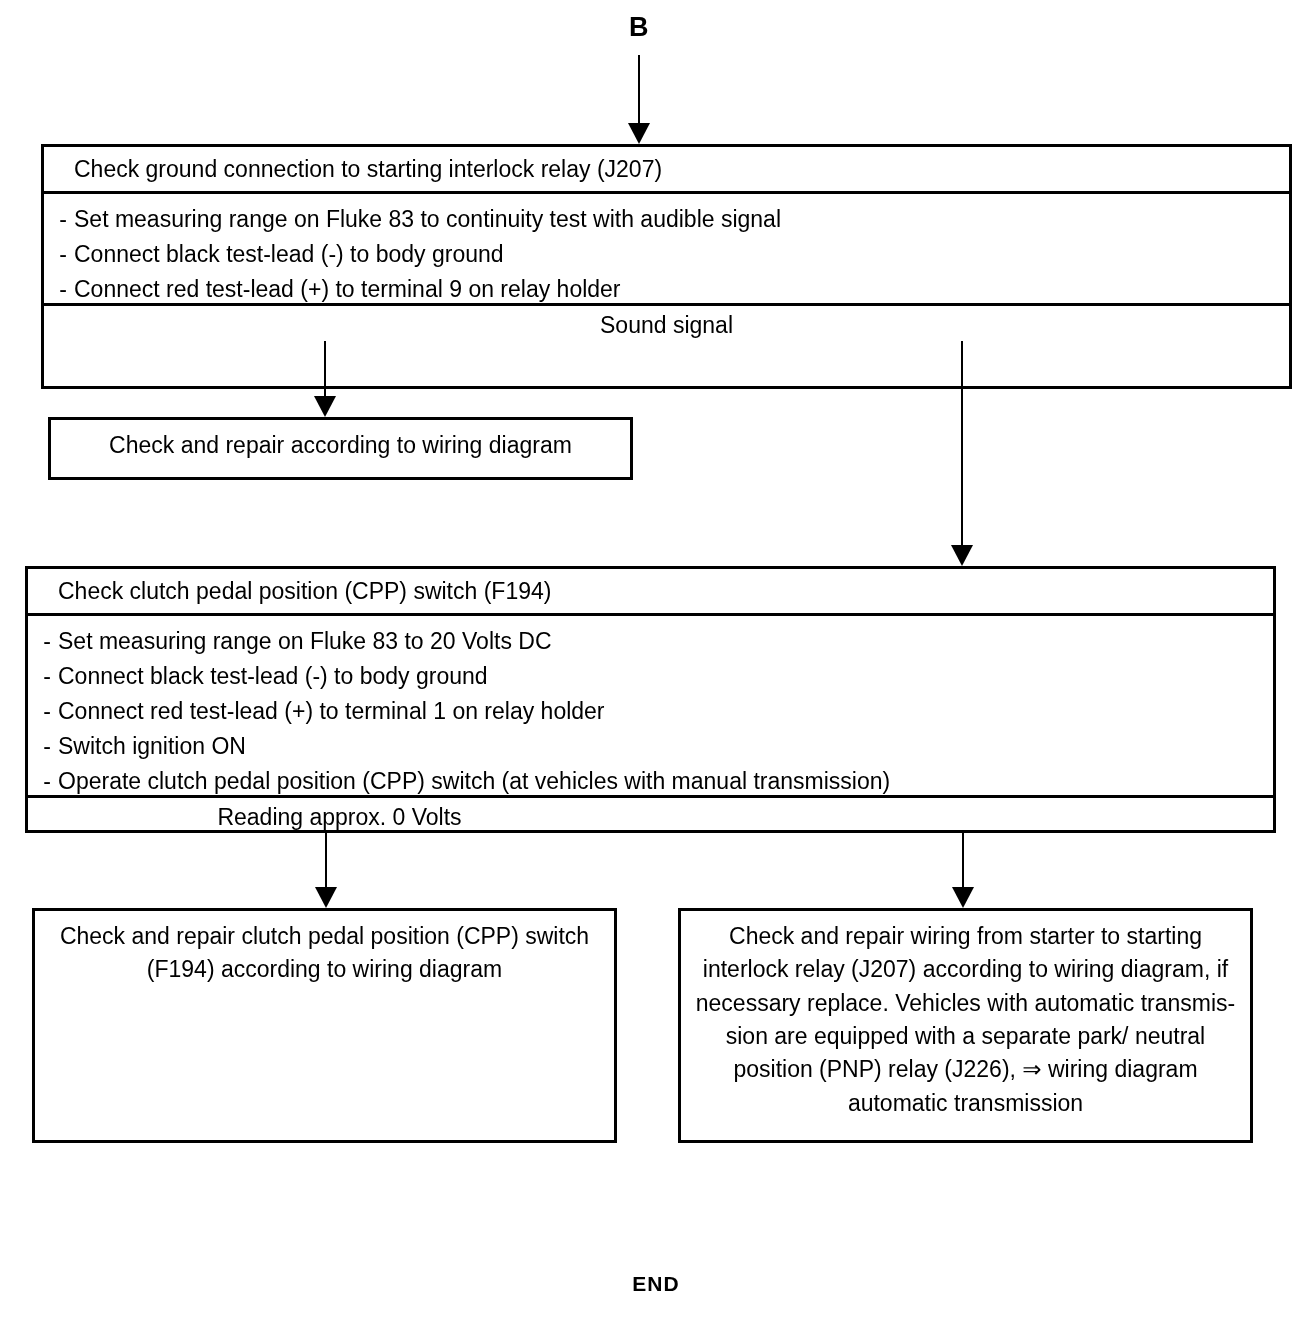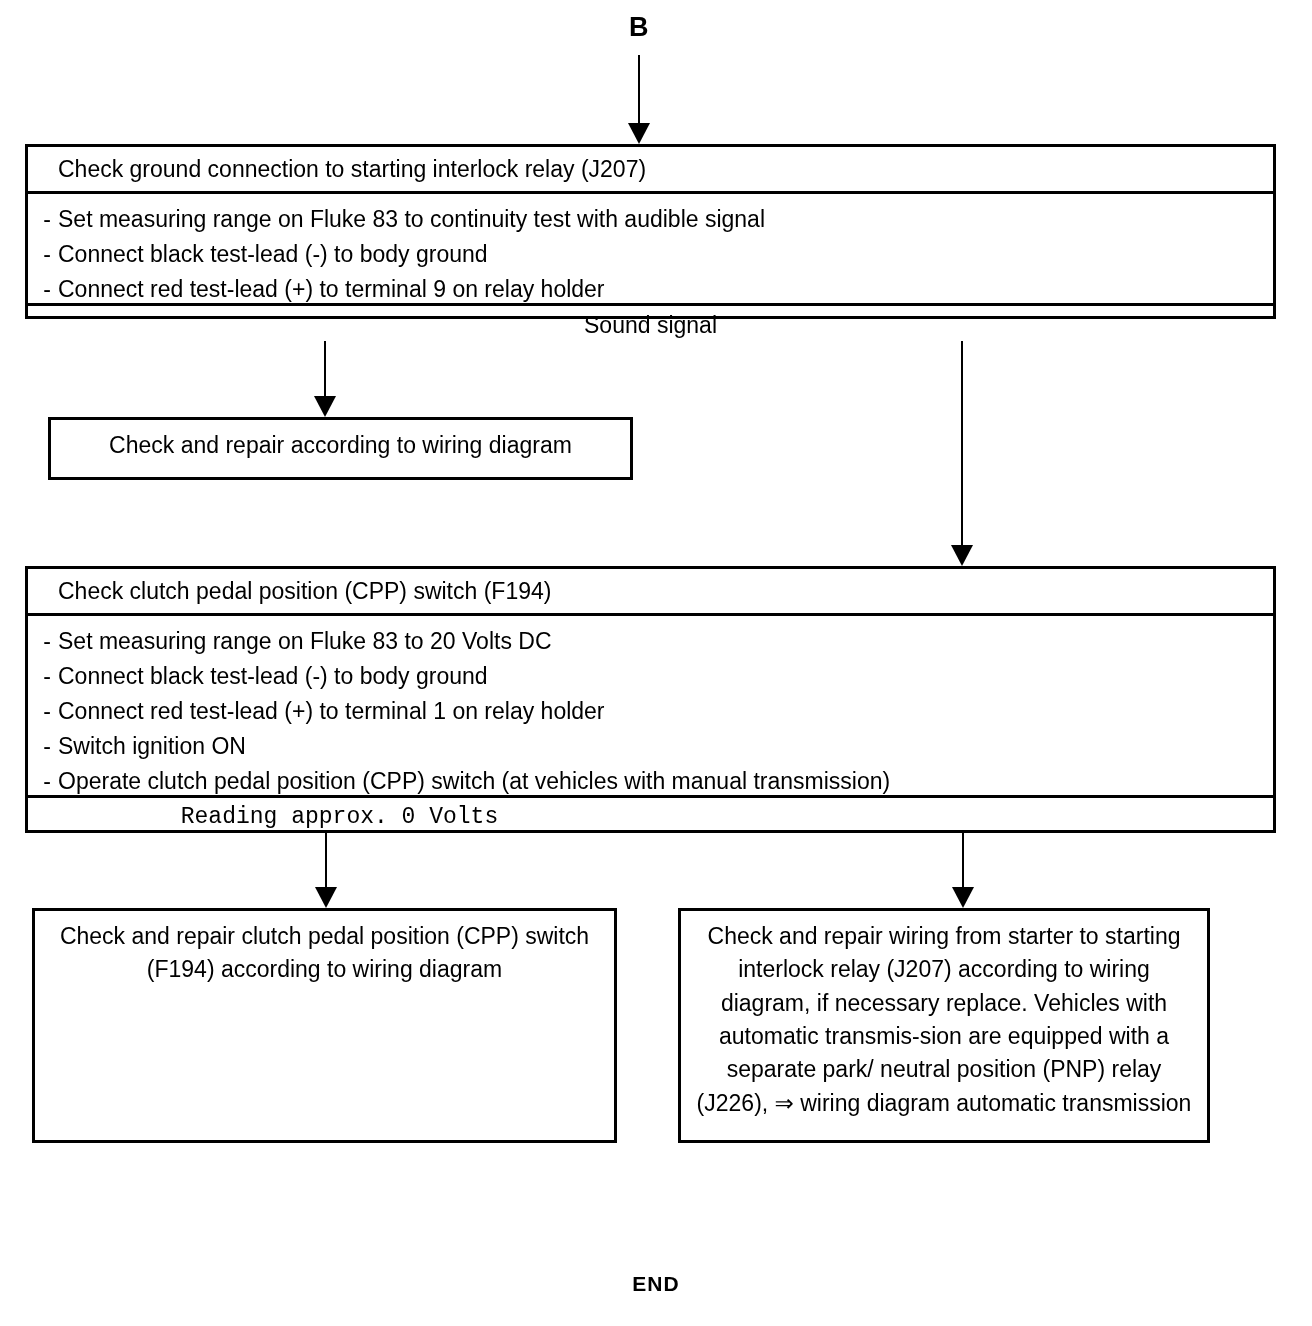--- a/index.html
+++ b/index.html
@@ -132,21 +132,21 @@
 
 <div id="page">
 
   <div class="conn-label" style="left:616px; top:14px; width:46px;">B</div>
 
   <div class="arrow" style="left:628px; top:55px; width:22px; height:89px;">
     <div class="shaft" style="height:68px;"></div>
     <div class="head"></div>
   </div>
 
-  <div class="box" style="left:25px; top:144px; width:1251px; height:175px;">
+  <div class="box" style="left:41px; top:144px; width:1251px; height:245px;">
     <div class="box-title">Check ground connection to starting interlock relay (J207)</div>
     <div class="box-steps" style="height:112px;">
       <div class="step">
         <span class="dash">-</span>
         <span class="txt">Set measuring range on Fluke 83 to continuity test with audible signal</span>
       </div>
       <div class="step">
         <span class="dash">-</span>
         <span class="txt">Connect black test-lead (-) to body ground</span>
       </div>
@@ -192,37 +192,37 @@
       <div class="step">
         <span class="dash">-</span>
         <span class="txt">Switch ignition ON</span>
       </div>
       <div class="step">
         <span class="dash">-</span>
         <span class="txt">Operate clutch pedal position (CPP) switch (at vehicles with manual transmission)</span>
       </div>
     </div>
     <div class="box-results">
-      <div class="result-cell" style="flex:0 0 623px;font-family:Liberation Mono, monospace;">Reading approx. 0 Volts</div>
+      <div class="result-cell" style="flex:0 0 623px;">Reading approx. 0 Volts</div>
     </div>
   </div>
 
   <div class="arrow" style="left:315px; top:833px; width:22px; height:75px;">
     <div class="shaft" style="height:54px;"></div>
     <div class="head"></div>
   </div>
 
   <div class="arrow" style="left:952px; top:833px; width:22px; height:75px;">
     <div class="shaft" style="height:54px;"></div>
     <div class="head"></div>
   </div>
 
   <div class="action-box" style="left:32px; top:908px; width:585px; height:235px;">
     <span>Check and repair clutch pedal position (CPP) switch (F194) according to wiring diagram</span>
   </div>
 
-  <div class="action-box" style="left:678px; top:908px; width:532px; height:235px;">
+  <div class="action-box" style="left:678px; top:908px; width:575px; height:235px;">
     <span>Check and repair wiring from starter to starting interlock relay (J207) according to wiring diagram, if necessary replace. Vehicles with automatic transmis-sion are equipped with a separate park/ neutral position (PNP) relay (J226), ⇒ wiring diagram automatic transmission</span>
   </div>
 
   <div class="end-label" style="left:566px; top:1272px; width:180px;">END</div>
 
 </div>
 
 </body></html>

